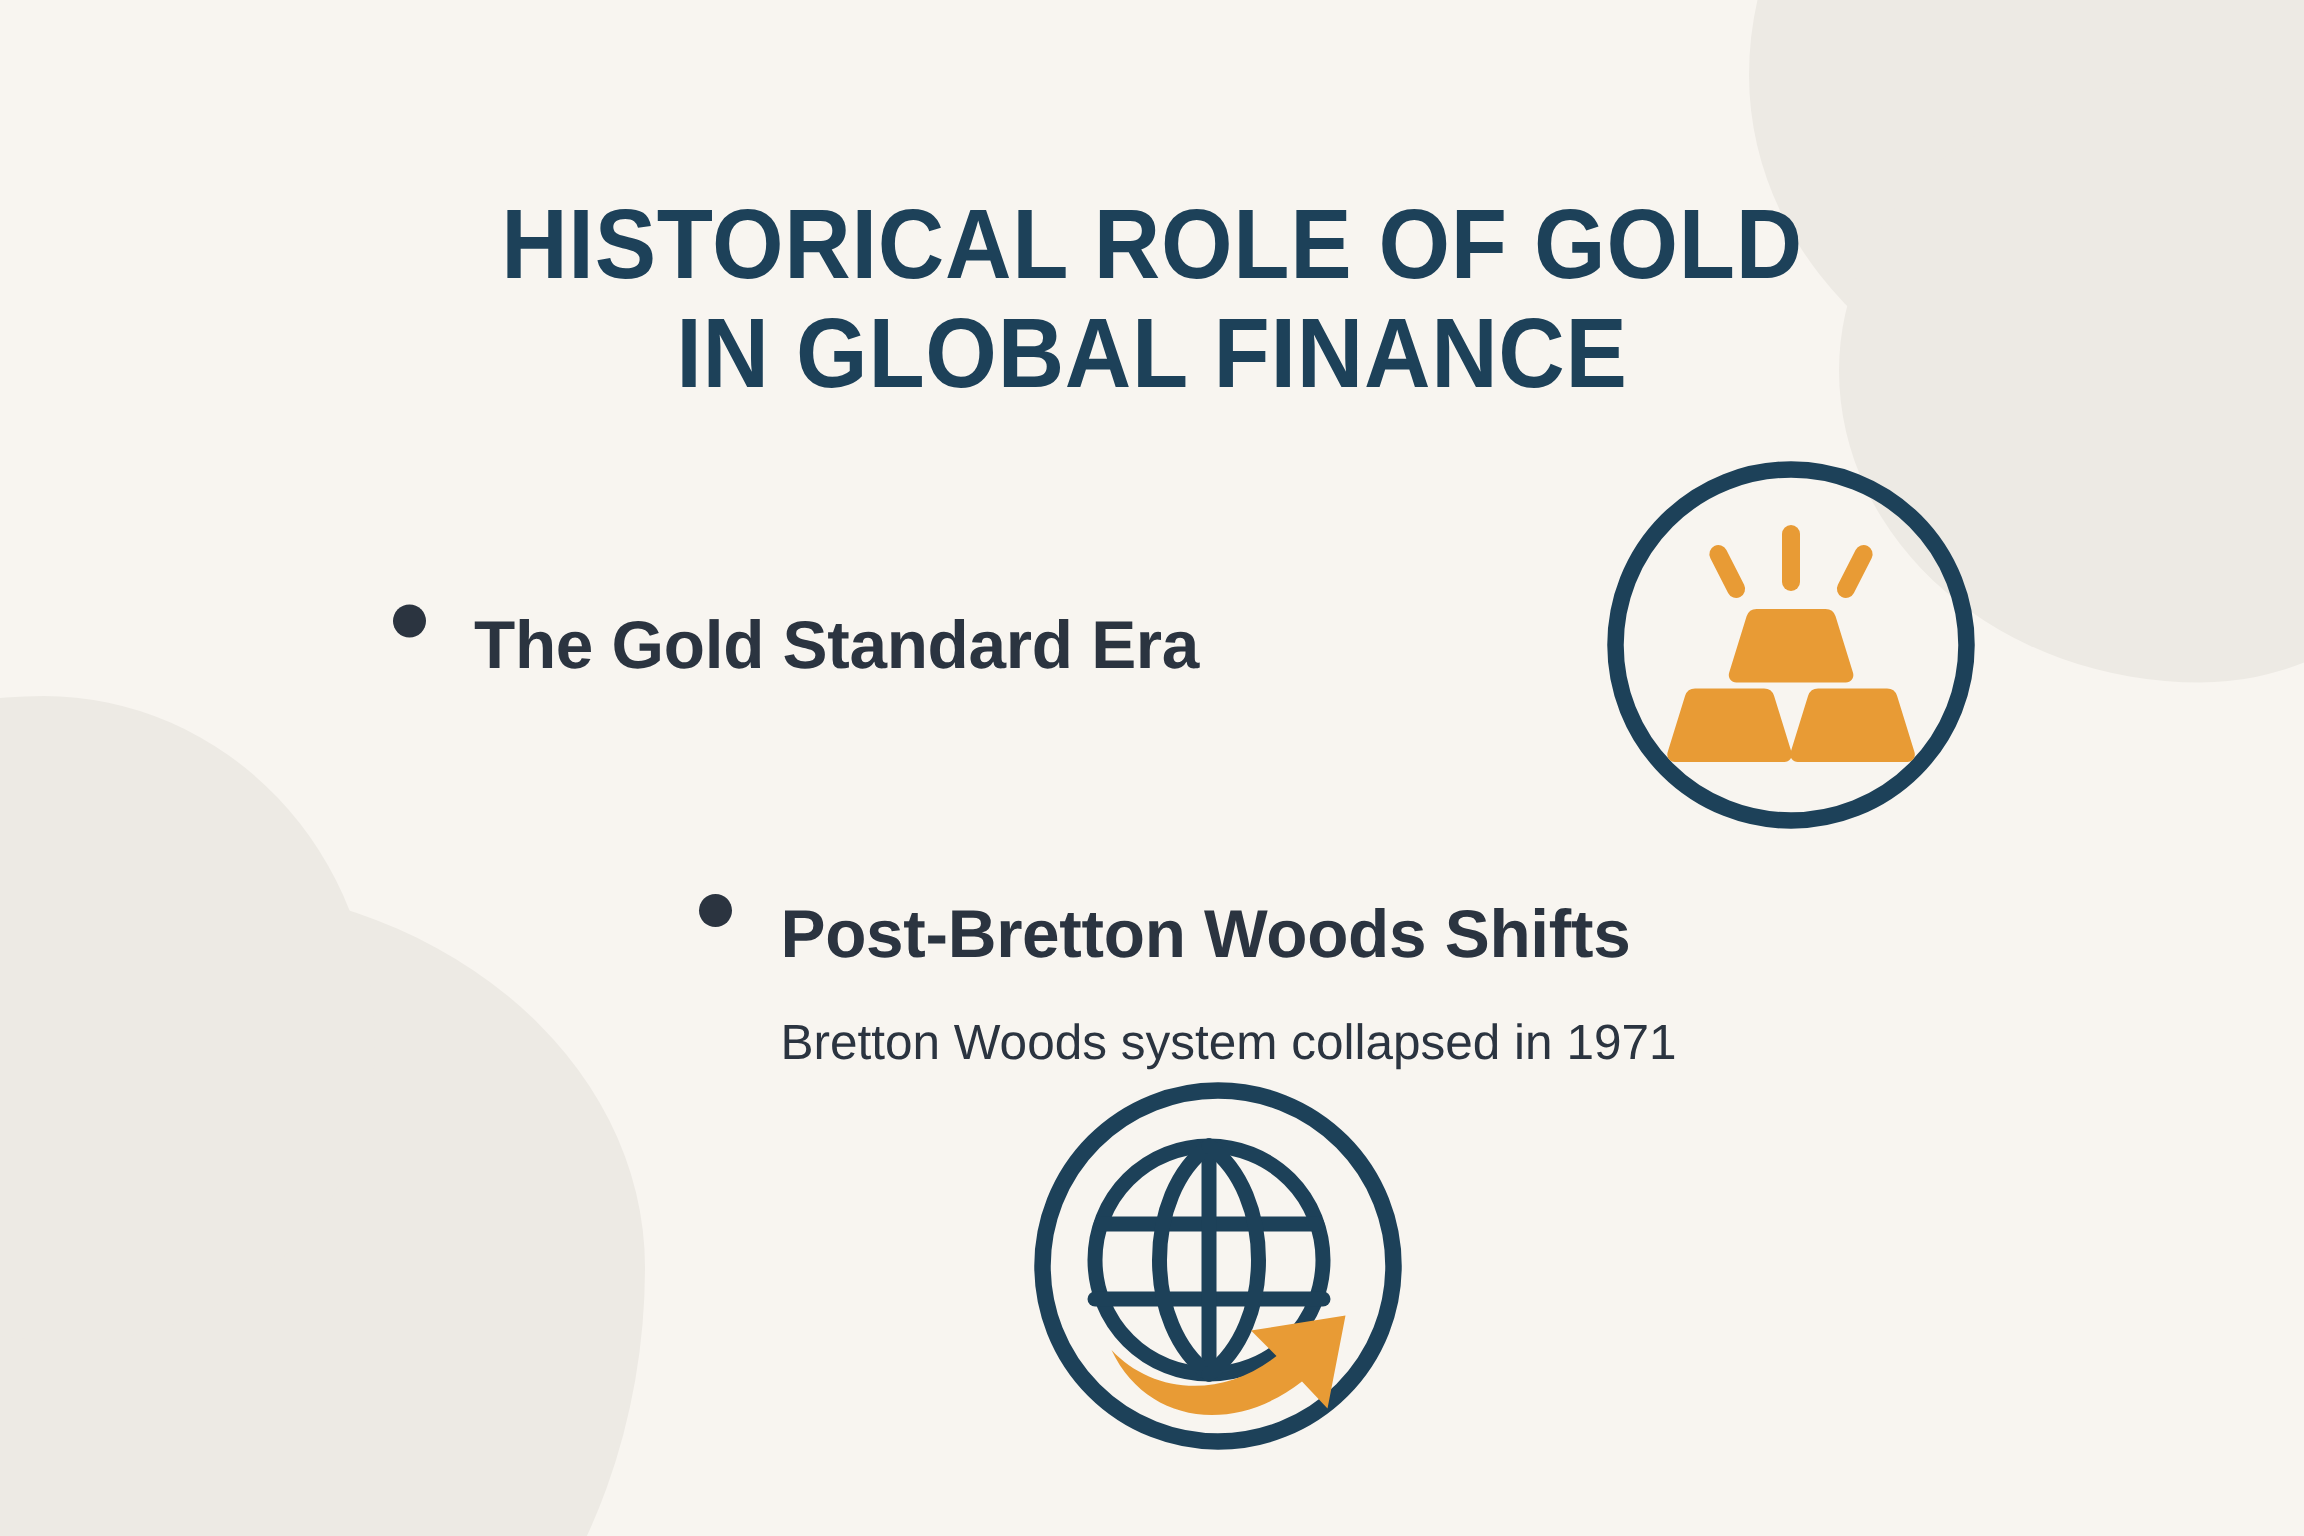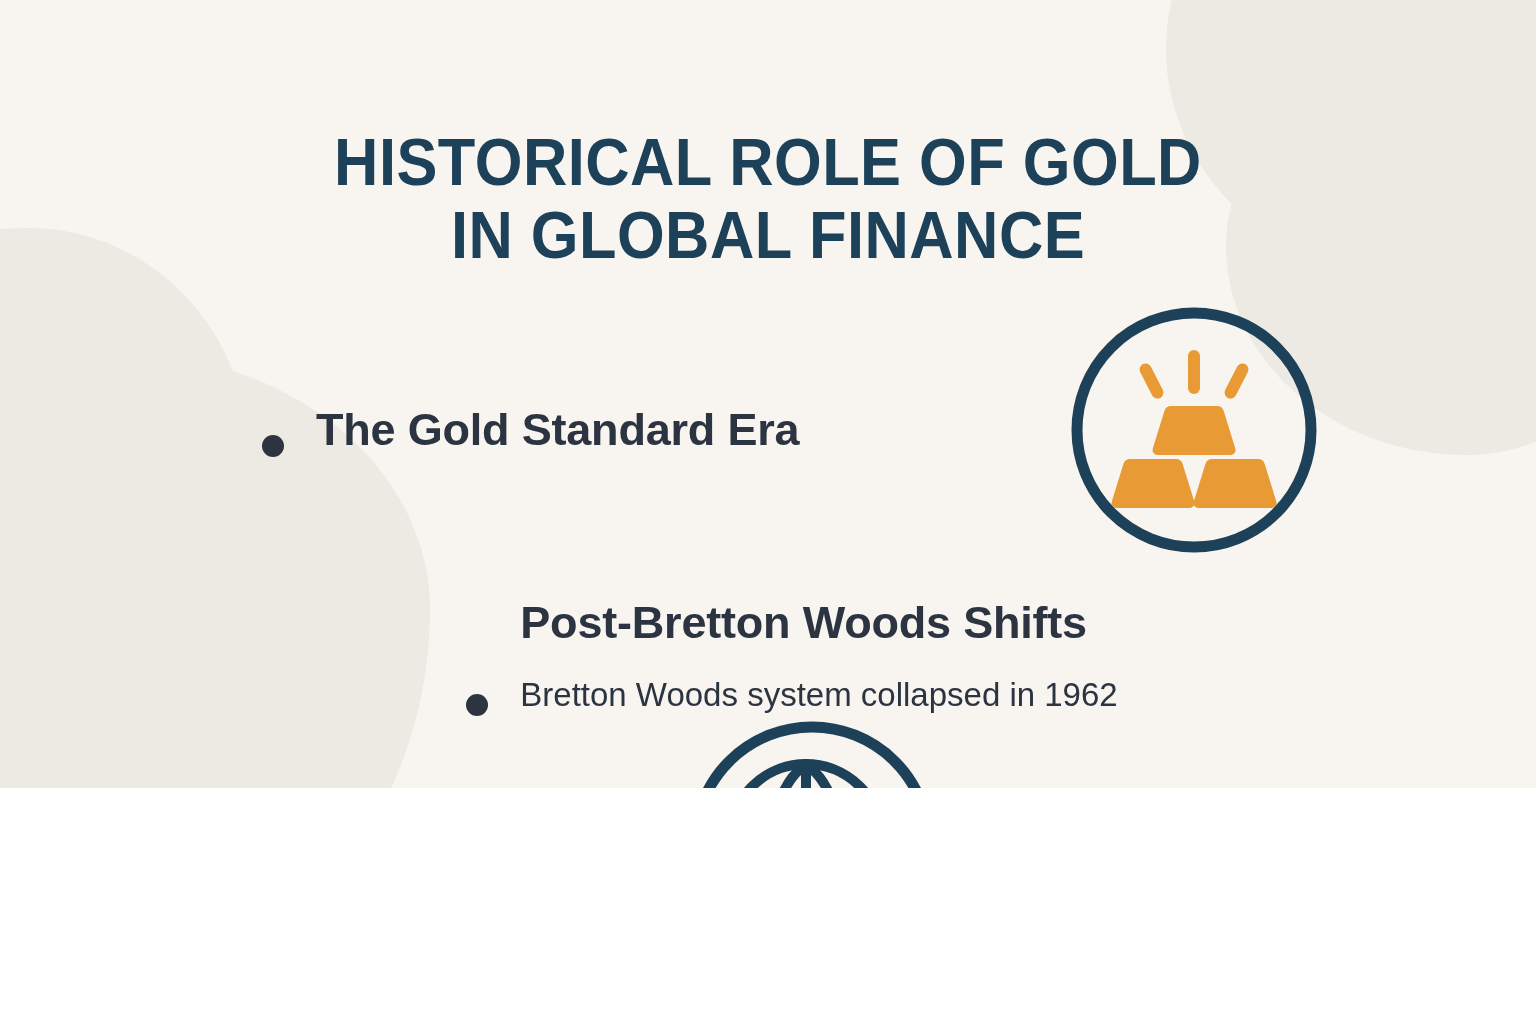--- a/index.html
+++ b/index.html
@@ -4,21 +4,21 @@
 <title>Historical Role of Gold in Global Finance</title>
 <style>
   html, body {
     margin: 0;
     padding: 0;
     background: #ffffff;
   }
   .slide {
     position: relative;
     width: 1536px;
-    height: 788px;
+    height: 1024px;
     overflow: hidden;
     background: #F8F5F0;
     font-family: "Liberation Sans", "DejaVu Sans", sans-serif;
     -webkit-font-smoothing: antialiased;
   }
 
   
   .blob {
     position: absolute;
     background: #EDEAE4;
@@ -77,21 +77,21 @@
     align-items: center;
     left: 262px;
     width: 1060px;
   }
   .row-1 { top: 300px; height: 260px; }
   .row-2 { top: 596px; height: 262px; flex-direction: column; }
 
   .row-text {
     flex: 1 1 auto;
     display: flex;
-    align-items: flex-end;
+    align-items: flex-start;
     min-width: 0;
   }
 
   .bullet-dot {
     flex: 0 0 auto;
     width: 22px;
     height: 22px;
     border-radius: 50%;
     background: #2B3440;
     margin-right: 32px;
@@ -164,21 +164,21 @@
         <path d="M146 157 h46 a7 7 0 0 1 6.7 4.9 l11.6 37.5 a5 5 0 0 1 -4.8 6.6 h-72.9 a5 5 0 0 1 -4.8 -6.6 l11.6 -37.5 a7 7 0 0 1 6.7 -4.9 z" fill="#E89B35"></path>
       </svg>
     </div>
   </div>
 
   <div class="row row-2">
     <div class="row-text">
       <span class="bullet-dot"></span>
       <div class="text-block">
         <div class="bullet-heading">Post-Bretton Woods Shifts</div>
-        <div class="bullet-sub">Bretton Woods system collapsed in 1962</div>
+        <div class="bullet-sub">Bretton Woods system collapsed in 1971</div>
       </div>
     </div>
     <div class="icon-wrap">
       <svg viewBox="0 0 256 256" xmlns="http://www.w3.org/2000/svg">
         <circle cx="128" cy="128" r="117" fill="none" stroke="#1D4159" stroke-width="11"></circle>
         <g fill="none" stroke="#1D4159" stroke-width="10" stroke-linecap="round">
 
           <circle cx="122" cy="124" r="76"></circle>
 
           <line x1="50" y1="100" x2="194" y2="100"></line>

